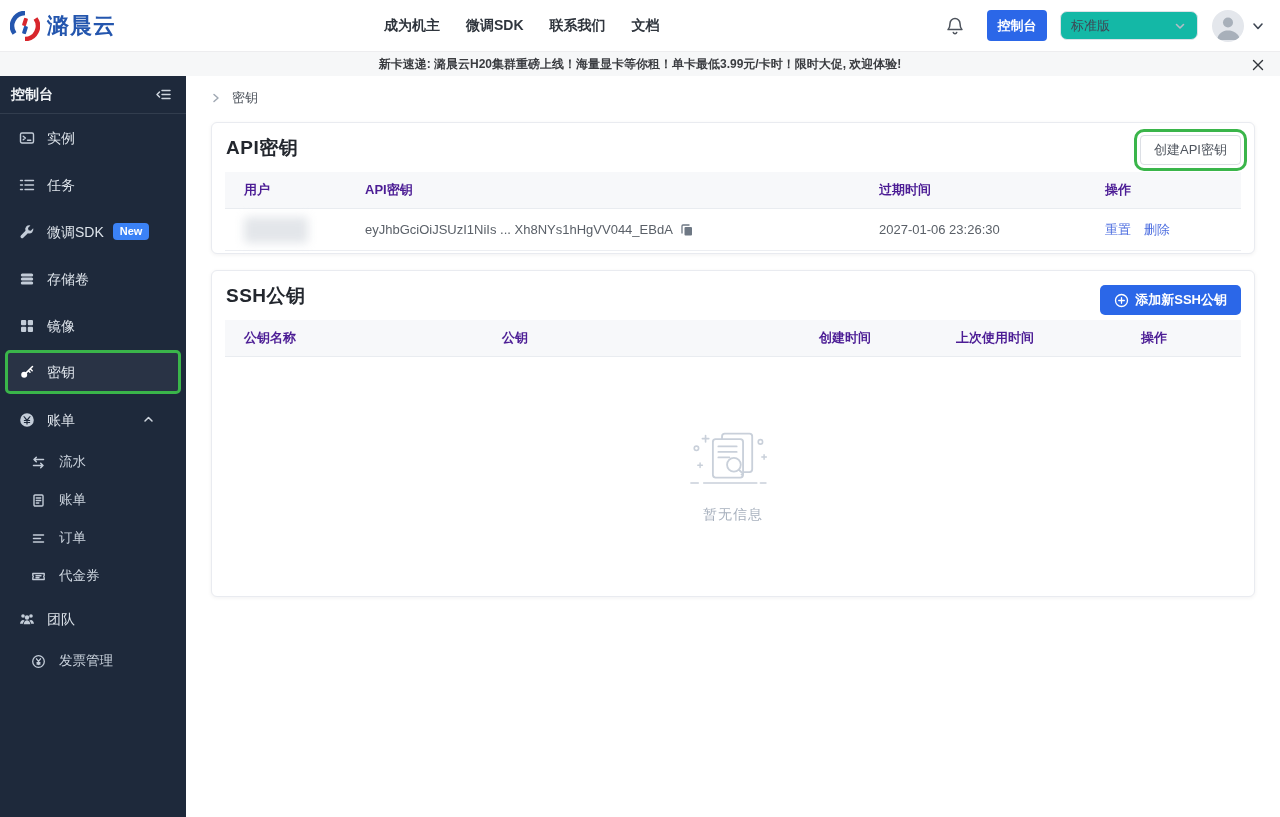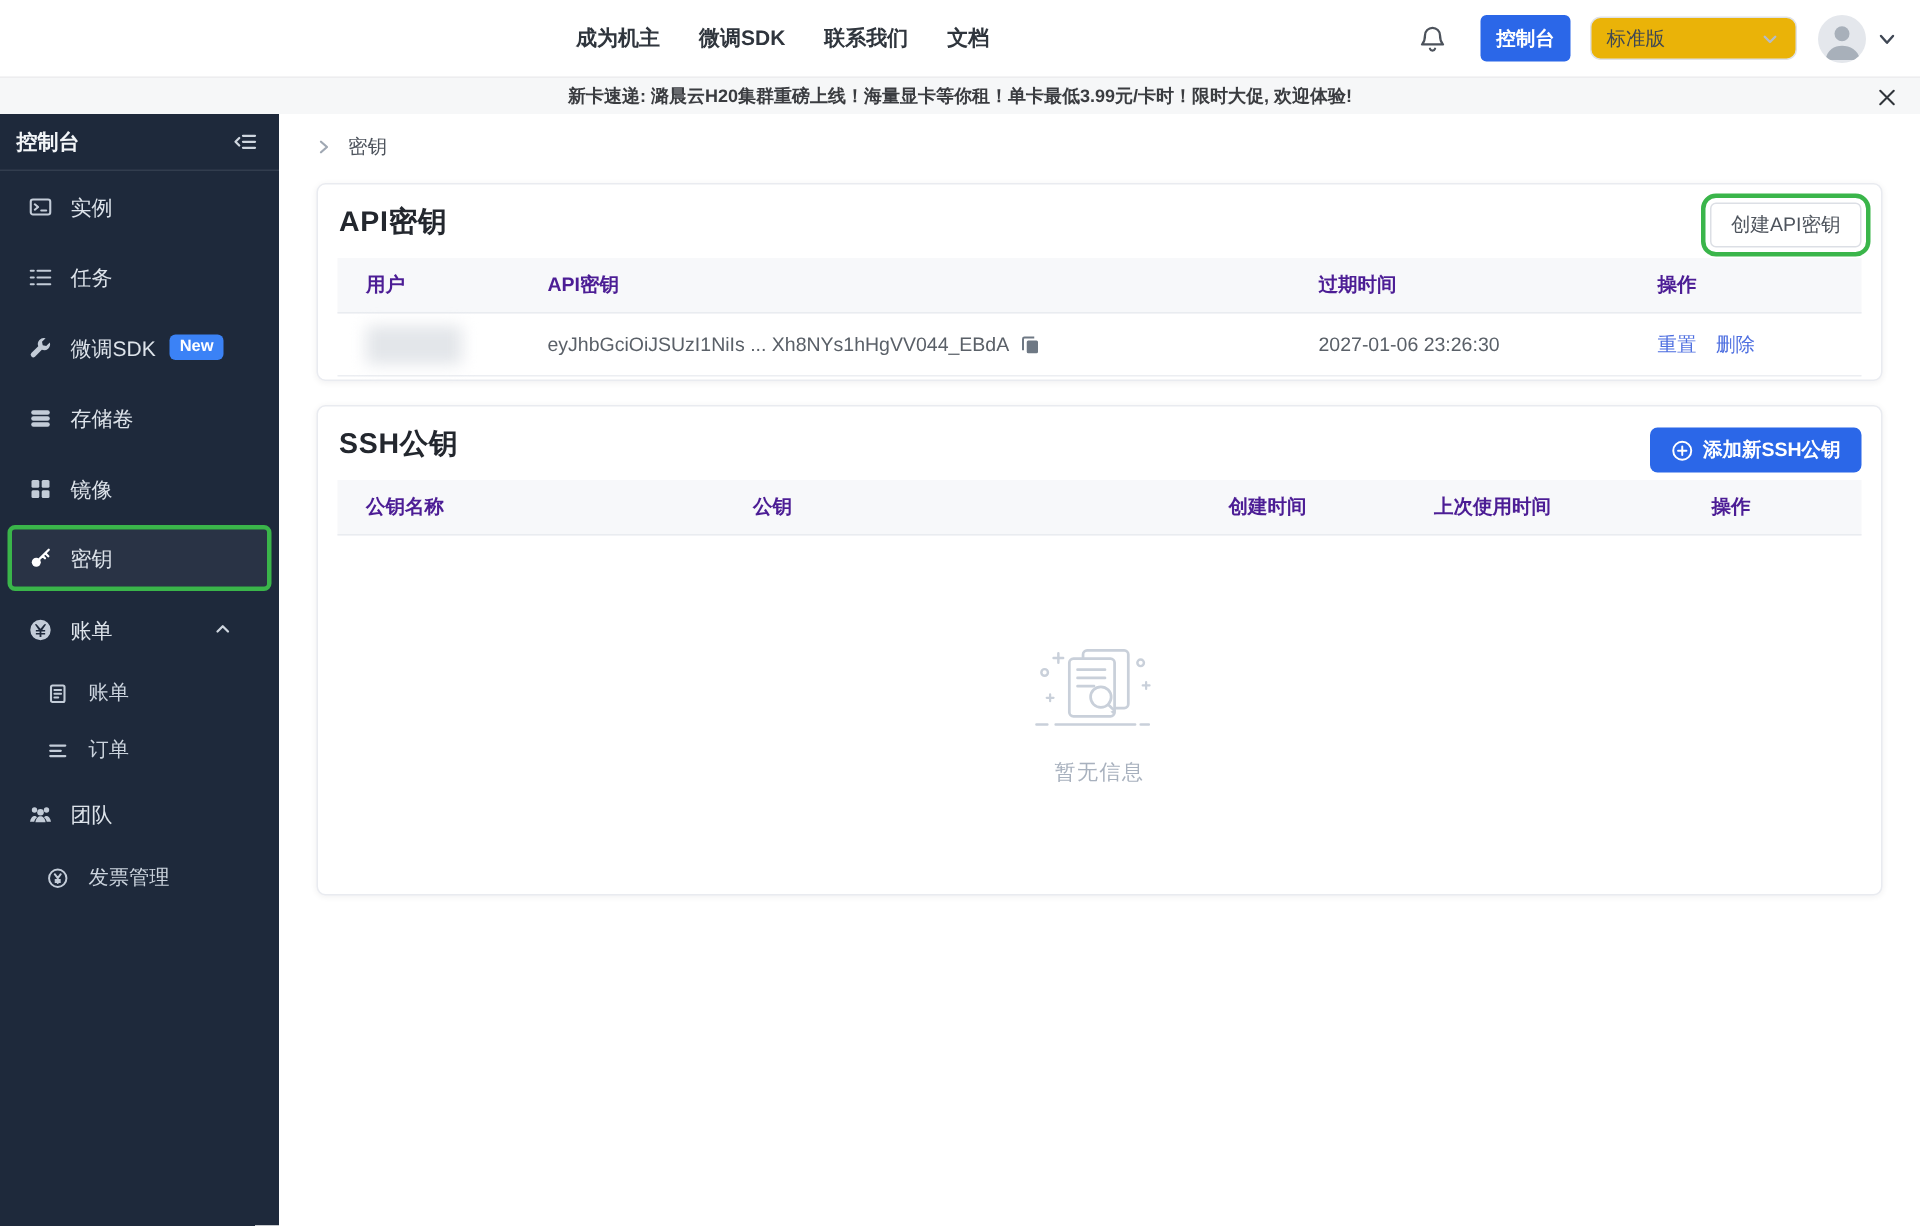--- a/index.html
+++ b/index.html
@@ -8,21 +8,21 @@
 
   
   .topbar { position:relative; height:51px; background:#fff; display:flex; align-items:center; }
   .logo { position:absolute; left:10px; top:0; height:51px; display:flex; align-items:center; gap:7px; }
   .logo-text { font-size:22px; font-weight:bold; color:#2456ae; letter-spacing:1px; }
   .mainnav { position:absolute; left:384px; top:0; height:51px; display:flex; align-items:center; gap:26px; }
   .mainnav span { font-size:14px; font-weight:600; color:#2f353d; cursor:pointer; }
   .topright { position:absolute; right:14px; top:0; height:51px; display:flex; align-items:center; }
   .bell { color:#4d535c; margin-right:22px; cursor:pointer; display:flex; }
   .console-btn { width:60px; height:31px; background:#2b67e8; color:#fff; border:none; border-radius:4px; font-size:13px; font-weight:600; cursor:pointer; font-family:inherit; }
-  .plan-select { margin-left:13px; width:138px; height:29px; border:1px solid #dfe2e8; border-radius:7px; display:flex; align-items:center; padding:0 10px; cursor:pointer; background:#eab308;justify-content:space-between; }
+  .plan-select { margin-left:13px; width:138px; height:29px; border:1px solid #dfe2e8; border-radius:7px; display:flex; align-items:center; padding:0 10px; cursor:pointer; background:#14b8a6;justify-content:space-between; }
   .plan-select .plan-label { font-size:13px; color:#3f4754; flex:1; }
   .plan-select .chev { color:#b6bcc6; display:flex; }
   .avatar { margin-left:14px; width:32px; height:32px; border-radius:50%; background:#e4e7ec; overflow:hidden; display:flex; align-items:flex-end; justify-content:center; cursor:pointer; }
   .user-chev { margin-left:6px; color:#3f4754; display:flex; cursor:pointer; }
 
   
   .banner { position:relative; height:25px; background:#f6f7f8; border-top:1px solid #ededef; display:flex; align-items:center; justify-content:center; }
   .banner-text { font-size:12px; font-weight:bold; color:#3a3c40; }
   .banner-close { position:absolute; right:14px; top:0; height:25px; display:flex; align-items:center; color:#30343a; cursor:pointer; }
 
@@ -67,20 +67,31 @@
   .lnk + .lnk { margin-left:6px; }
   .api-card { padding-bottom:2px; }
 
   .empty { height:239px; display:flex; flex-direction:column; align-items:center; justify-content:center; gap:12px; }
   .empty-text { font-size:14px; color:#a8b1be; letter-spacing:1px; }
 </style>
 </head>
 <body>
 
 <header class="topbar">
+  <div class="logo">
+    <span style="display:flex">
+      <svg width="30" height="30" viewBox="0 0 30 30">
+        <path d="M15 2 A13 13 0 0 0 4.5 22.5" fill="none" stroke="#2456ae" stroke-width="4.6"></path>
+        <path d="M15 28 A13 13 0 0 0 25.5 7.5" fill="none" stroke="#d8262c" stroke-width="4.6"></path>
+        <rect x="13" y="7" width="4" height="8" rx="1" transform="rotate(18 15 11)" fill="#d8262c"></rect>
+        <rect x="13" y="15" width="4" height="8" rx="1" transform="rotate(18 15 19)" fill="#2456ae"></rect>
+      </svg>
+    </span>
+    <span class="logo-text">潞晨云</span>
+  </div>
   <nav class="mainnav">
     <span>成为机主</span>
     <span>微调SDK</span>
     <span>联系我们</span>
     <span>文档</span>
   </nav>
   <div class="topright">
     <span class="bell">
       <svg width="20" height="20" viewBox="0 0 20 20" fill="none" stroke="currentColor" stroke-width="1.5" stroke-linecap="round" stroke-linejoin="round">
         <path d="M10 2.5a5 5 0 0 0-5 5c0 4.2-1.6 5.6-2 6.1h14c-.4-.5-2-1.9-2-6.1a5 5 0 0 0-5-5z"></path>
@@ -202,40 +213,58 @@
         </svg>
       </span>
       <span class="lbl">账单</span>
       <span class="expand">
         <svg width="13" height="13" viewBox="0 0 13 13" fill="none" stroke="currentColor" stroke-width="1.5" stroke-linecap="round" stroke-linejoin="round">
             <polyline points="3,8 6.5,4.5 10,8"></polyline>
           </svg>
       </span>
     </div>
 
+    <div class="sb-item sub">
+      <span class="ic">
+        <svg width="15" height="15" viewBox="0 0 15 15" fill="none" stroke="currentColor" stroke-width="1.5" stroke-linecap="round" stroke-linejoin="round">
+          <path d="M12.5 4.5H3M5.3 2.2 3 4.5l2.3 2.3"></path>
+            <path d="M2.5 10.5H12M9.7 8.2l2.3 2.3-2.3 2.3"></path>
+        </svg>
+      </span>
+      <span class="lbl">流水</span>
+    </div>
 
     <div class="sb-item sub">
       <span class="ic">
         <svg width="15" height="15" viewBox="0 0 15 15" fill="none" stroke="currentColor" stroke-width="1.4" stroke-linecap="round" stroke-linejoin="round">
           <rect x="3" y="2" width="9" height="11" rx="1"></rect>
             <path d="M5.3 5h4.4M5.3 7.5h4.4M5.3 10h2.5"></path>
         </svg>
       </span>
       <span class="lbl">账单</span>
     </div>
 
     <div class="sb-item sub">
       <span class="ic">
         <svg width="15" height="15" viewBox="0 0 15 15" fill="none" stroke="currentColor" stroke-width="1.5" stroke-linecap="round">
           <path d="M2.5 4h10M2.5 7.5h7M2.5 11h10"></path>
         </svg>
       </span>
       <span class="lbl">订单</span>
     </div>
 
+    <div class="sb-item sub">
+      <span class="ic">
+        <svg width="15" height="15" viewBox="0 0 15 15" fill="none" stroke="currentColor" stroke-width="1.4" stroke-linecap="round" stroke-linejoin="round">
+          <path d="M1.8 4.5h11.4v2a1.6 1.6 0 0 0 0 2.2v1.8H1.8V8.7a1.6 1.6 0 0 0 0-2.2z"></path>
+            <path d="M5 6.8h5M5 8.7h3"></path>
+        </svg>
+      </span>
+      <span class="lbl">代金券</span>
+    </div>
 
     <div class="sb-item">
       <span class="ic">
         <svg width="16" height="16" viewBox="0 0 16 16" fill="currentColor">
           <circle cx="4" cy="5" r="1.8"></circle>
             <circle cx="12" cy="5" r="1.8"></circle>
             <circle cx="8" cy="6.5" r="2.2"></circle>
           <path d="M1 12.8c.4-2.6 1.7-3.8 3-3.8.6 0 1.2.2 1.7.8-1 .8-1.6 1.8-1.9 3z"></path>
           <path d="M15 12.8c-.4-2.6-1.7-3.8-3-3.8-.6 0-1.2.2-1.7.8 1 .8 1.6 1.8 1.9 3z"></path>
           <path d="M4.6 13.2c.5-2.8 1.9-4 3.4-4s2.9 1.2 3.4 4z"></path>

